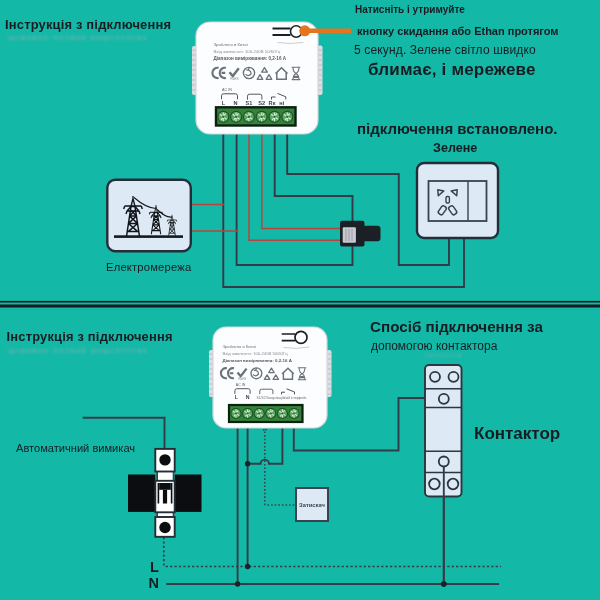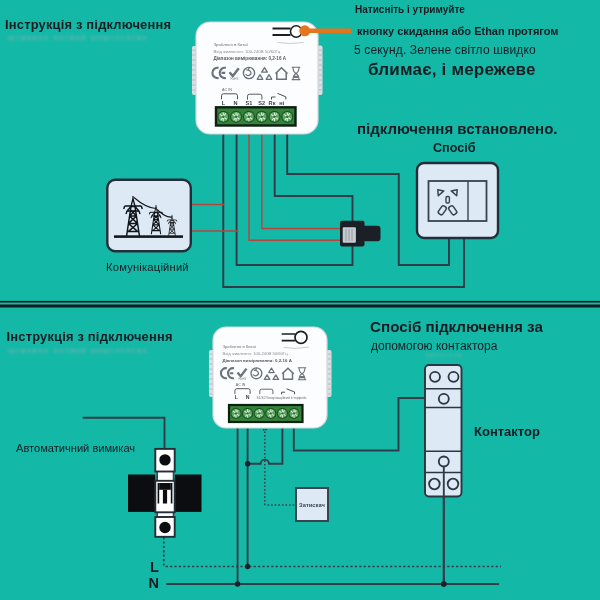--- a/index.html
+++ b/index.html
@@ -206,26 +206,26 @@
 
 <div class="txt" style="left:5px;top:16.5px;font-size:12.9px;font-weight:600;letter-spacing:.2px;">Інструкція з підключення</div>
 <div class="wm" style="left:8px;top:33px;">шгмквпх  плтвкй апшглтптвх</div>
 
 <div class="txt" style="left:355px;top:4px;font-size:10px;font-weight:600;">Натисніть і утримуйте</div>
 <div class="txt" style="left:357px;top:24.5px;font-size:11px;font-weight:600;">кнопку скидання або Ethan протягом</div>
 <div class="txt" style="left:354px;top:43px;font-size:12px;font-weight:500;letter-spacing:.15px;">5 секунд. Зелене світло швидко</div>
 <div class="txt" style="left:368px;top:60px;font-size:17px;font-weight:600;letter-spacing:.2px;text-align:right;">блимає, і мережеве</div>
 <div class="txt" style="left:357px;top:80px;font-size:15px;font-weight:600;margin-top:40px;">підключення встановлено.</div>
 
-<div class="txt" style="left:433px;top:141px;font-size:12.6px;font-weight:600;">Спосіб</div>
-<div class="txt" style="left:106px;top:260.5px;font-size:11.2px;font-weight:500;letter-spacing:.2px;">Комунікаційний</div>
+<div class="txt" style="left:433px;top:141px;font-size:12.6px;font-weight:600;">Зелене</div>
+<div class="txt" style="left:106px;top:260.5px;font-size:11.2px;font-weight:500;letter-spacing:.2px;">Електромережа</div>
 
 <div class="txt" style="left:6.5px;top:329px;font-size:12.9px;font-weight:600;letter-spacing:.2px;">Інструкція з підключення</div>
 <div class="wm" style="left:8px;top:345.5px;">шгмквпх  плтвкй апшглтптвх</div>
 <div class="txt" style="left:370px;top:317.5px;font-size:15.2px;font-weight:600;">Спосіб підключення за</div>
 <div class="txt" style="left:371px;top:339px;font-size:12px;font-weight:500;">допомогою контактора</div>
 <div class="wm" style="left:426px;top:352px;font-size:6px;">квпхплтв</div>
-<div class="txt" style="left:474px;top:423.5px;font-size:13px;font-weight:600;">Контактор</div>
+<div class="txt" style="left:474px;top:423.5px;font-size:17px;font-weight:600;">Контактор</div>
 <div class="txt" style="left:16px;top:442px;font-size:11.1px;font-weight:400;">Автоматичний вимикач</div>
 <div class="txt" style="left:150px;top:558.5px;font-size:14.5px;font-weight:700;">L</div>
 <div class="txt" style="left:148.5px;top:575px;font-size:14.5px;font-weight:700;">N</div>
 
 </div>
 
 </body></html>

